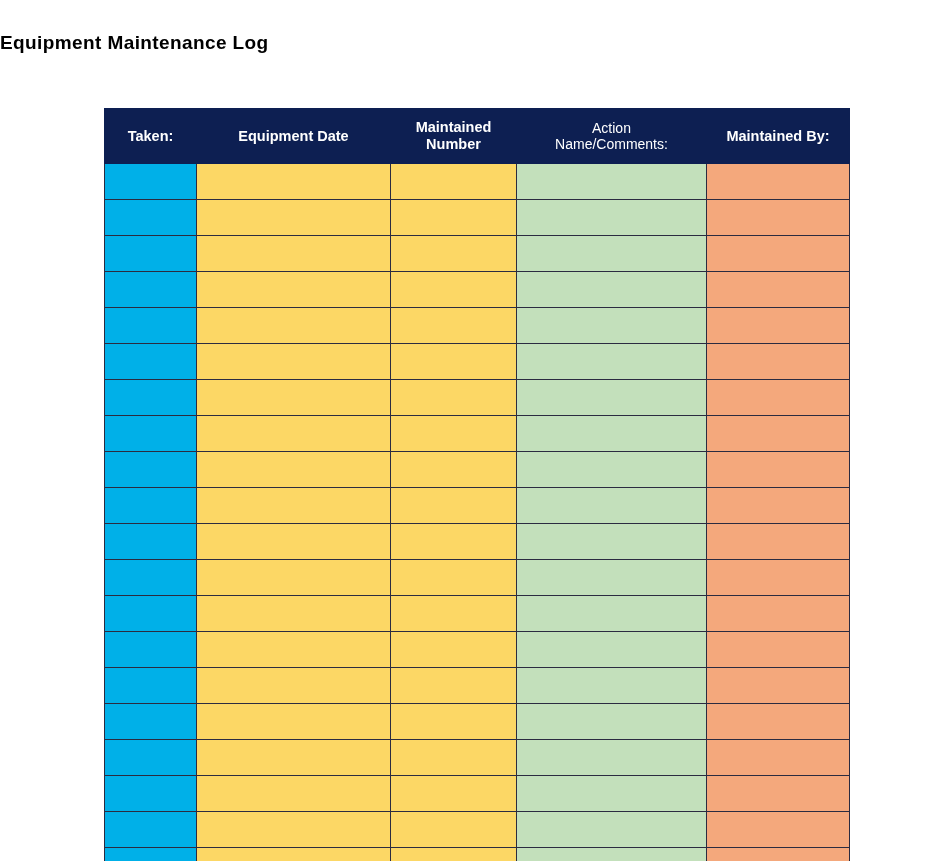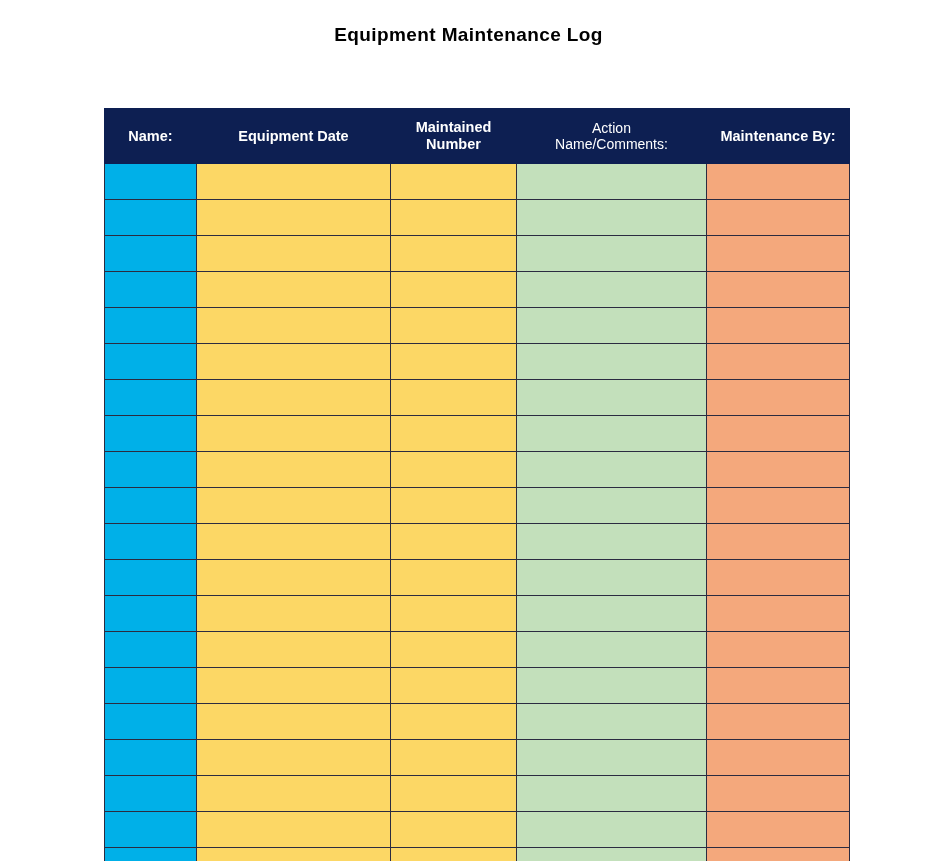--- a/index.html
+++ b/index.html
@@ -15,24 +15,24 @@
     overflow: hidden;
   }
   .page {
     position: relative;
     width: 937px;
     height: 861px;
     box-sizing: border-box;
   }
   .doc-title {
     position: absolute;
-    top: 24px;
+    top: 32px;
     left: 0;
     width: 937px;
-    text-align: center;
+    text-align: left;
     font-size: 19px;
     font-weight: bold;
     letter-spacing: 0.4px;
     color: #000000;
   }
   .table-wrap {
     position: absolute;
     top: 108px;
     left: 104px;
     width: 745px;
@@ -87,35 +87,35 @@
       <colgroup>
         <col class="c-date">
         <col class="c-name">
         <col class="c-number">
         <col class="c-action">
         <col class="c-by">
       </colgroup>
       <thead>
         <tr>
           <th>
-            <span>Name:</span>
+            <span>Taken:</span>
           </th>
           <th>
             <span>Equipment Date</span>
           </th>
           <th>
             <div>Maintained</div>
             <div>Number</div>
           </th>
           <th class="action-head">
             <div>Action</div>
             <div>Name/Comments:</div>
           </th>
           <th>
-            <span>Maintenance By:</span>
+            <span>Maintained By:</span>
           </th>
         </tr>
       </thead>
       <tbody id="log-body">
           <tr>
             <td class="c-date"></td>
             <td class="c-name"></td>
             <td class="c-number"></td>
             <td class="c-action"></td>
             <td class="c-by"></td>

